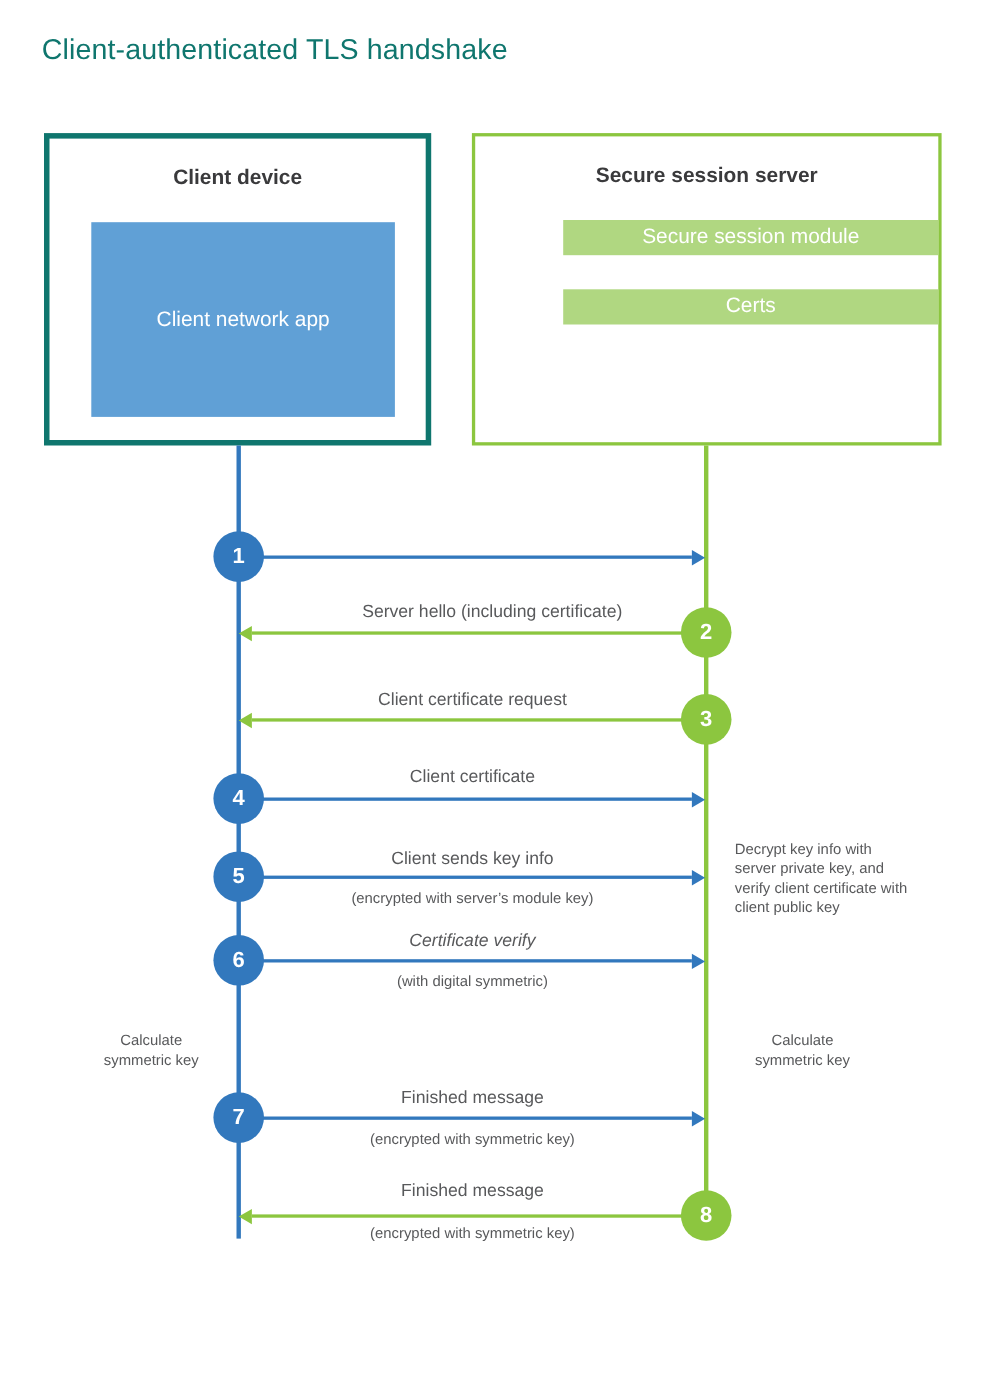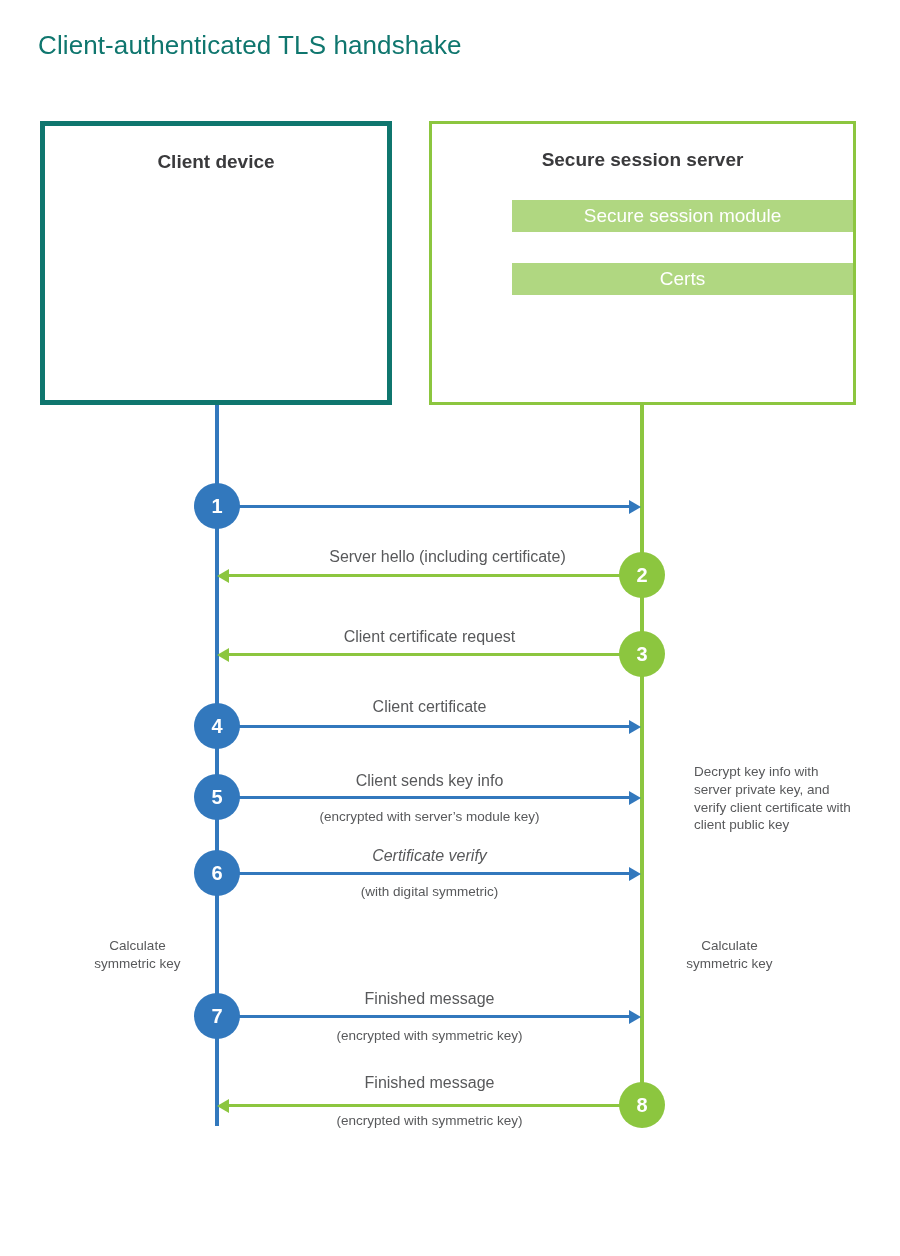--- a/index.html
+++ b/index.html
@@ -174,32 +174,32 @@
     left: 672px;
     top: 937px;
     width: 115px;
     text-align: center;
   }
   #note-decrypt {
     left: 668px;
     top: 763px;
     width: 165px;
     text-align: left;
-    margin-left: 26px;
   }
 </style>
 </head>
 <body>
 
 <div id="canvas">
 
   <div class="abs" id="page-title">Client-authenticated TLS handshake</div>
 
   <div class="abs actor-box" id="client-box">
     <div class="actor-title">Client device</div>
+    <div id="client-app">Client network app</div>
   </div>
 
   <div class="abs actor-box" id="server-box">
     <div class="actor-title">Secure session server</div>
     <div class="server-block" id="server-block-0">Secure session module</div>
     <div class="server-block" id="server-block-1">Certs</div>
   </div>
 
   <div class="abs lifeline" id="lifeline-client"></div>
   <div class="abs lifeline" id="lifeline-server"></div>

